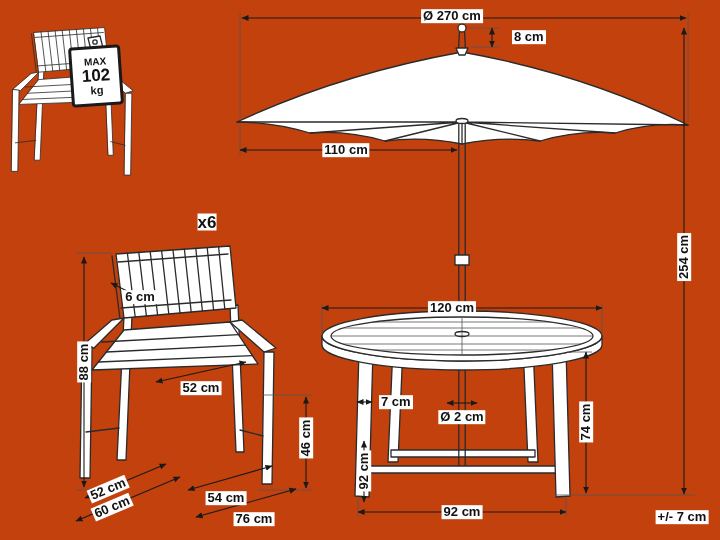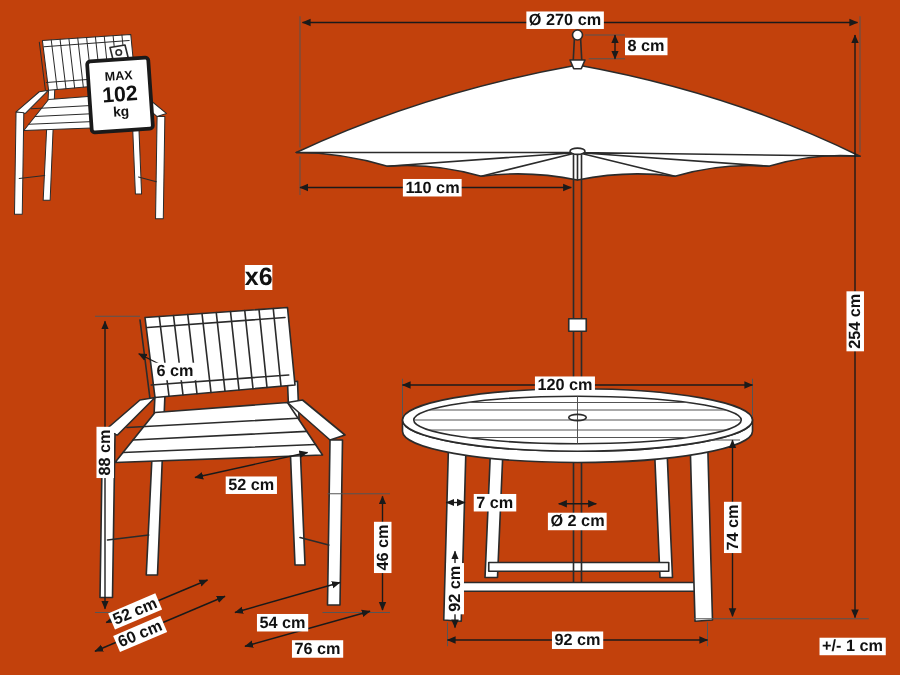--- a/index.html
+++ b/index.html
@@ -3,21 +3,21 @@
 <meta charset="utf-8">
 <style>
   html,body{margin:0;padding:0;background:#fff;}
   .stage{position:relative;width:720px;height:540px;background:#c2410c;overflow:hidden;
          font-family:"Liberation Sans",sans-serif;color:#111;}
   .stage svg{position:absolute;left:0;top:0;}
   .dim{position:absolute;transform:translate(-50%,-50%) rotate(var(--r,0deg));
        background:#fff;padding:0 2px;font-size:13px;font-weight:bold;color:#111;
        white-space:nowrap;line-height:1.05;}
   .dim.al{transform:translate(0,-50%) rotate(var(--r,0deg));}
-  .qty{position:absolute;transform:translate(-50%,-50%);font-size:20px;font-weight:bold;
+  .qty{position:absolute;transform:translate(-50%,-50%);font-size:17px;font-weight:bold;
        color:#111;background:#fff;line-height:1;}
   .tag{position:absolute;left:70px;top:46px;width:46px;height:54px;border:3px solid #1a1a1a;
        border-radius:4px;background:#fff;transform:rotate(-4deg);
        display:flex;flex-direction:column;align-items:center;justify-content:center;}
   .tag .t1{font-size:10px;font-weight:bold;line-height:1.1;}
   .tag .t2{font-size:17px;font-weight:bold;line-height:1.05;}
   .tag .t3{font-size:11px;font-weight:bold;line-height:1.1;}
 </style>
 </head>
 <body>
@@ -157,31 +157,31 @@
 
     <line class="dimline" x1="85" y1="498" x2="166" y2="464" marker-start="url(#arr)" marker-end="url(#arr)"></line>
     <line class="dimline" x1="76" y1="521" x2="180" y2="477" marker-start="url(#arr)" marker-end="url(#arr)"></line>
 
     <line class="dimline" x1="188" y1="490" x2="272" y2="466" marker-start="url(#arr)" marker-end="url(#arr)"></line>
     <line class="dimline" x1="196" y1="517" x2="296" y2="489" marker-start="url(#arr)" marker-end="url(#arr)"></line>
   </g>
 </svg>
 
 <span class="dim" style="left:452px;top:16px">Ø 270 cm</span>
-<span class="dim al" style="left:500px;top:37px">8 cm</span>
+<span class="dim al" style="left:512px;top:37px">8 cm</span>
 <span class="dim" style="left:346px;top:150px">110 cm</span>
 <span class="dim" style="left:684px;top:257px;--r:-90deg">254 cm</span>
 
 <span class="dim" style="left:452px;top:308px">120 cm</span>
 <span class="dim al" style="left:379px;top:402px">7 cm</span>
 <span class="dim" style="left:462px;top:417px">Ø 2 cm</span>
 <span class="dim" style="left:586px;top:422px;--r:-90deg">74 cm</span>
 <span class="dim" style="left:364px;top:471px;--r:-90deg">92 cm</span>
 <span class="dim" style="left:462px;top:512px">92 cm</span>
-<span class="dim" style="left:682px;top:517px">+/- 1 cm</span>
+<span class="dim" style="left:682px;top:517px">+/- 7 cm</span>
 
 <span class="dim" style="left:140px;top:297px">6 cm</span>
 <span class="dim" style="left:84px;top:362px;--r:-90deg">88 cm</span>
 <span class="dim" style="left:201px;top:388px">52 cm</span>
 <span class="dim" style="left:306px;top:438px;--r:-90deg">46 cm</span>
 <span class="dim" style="left:108px;top:489px;--r:-23deg">52 cm</span>
 <span class="dim" style="left:112px;top:507px;--r:-23deg">60 cm</span>
 <span class="dim" style="left:226px;top:498px">54 cm</span>
 <span class="dim" style="left:254px;top:519px">76 cm</span>
 

